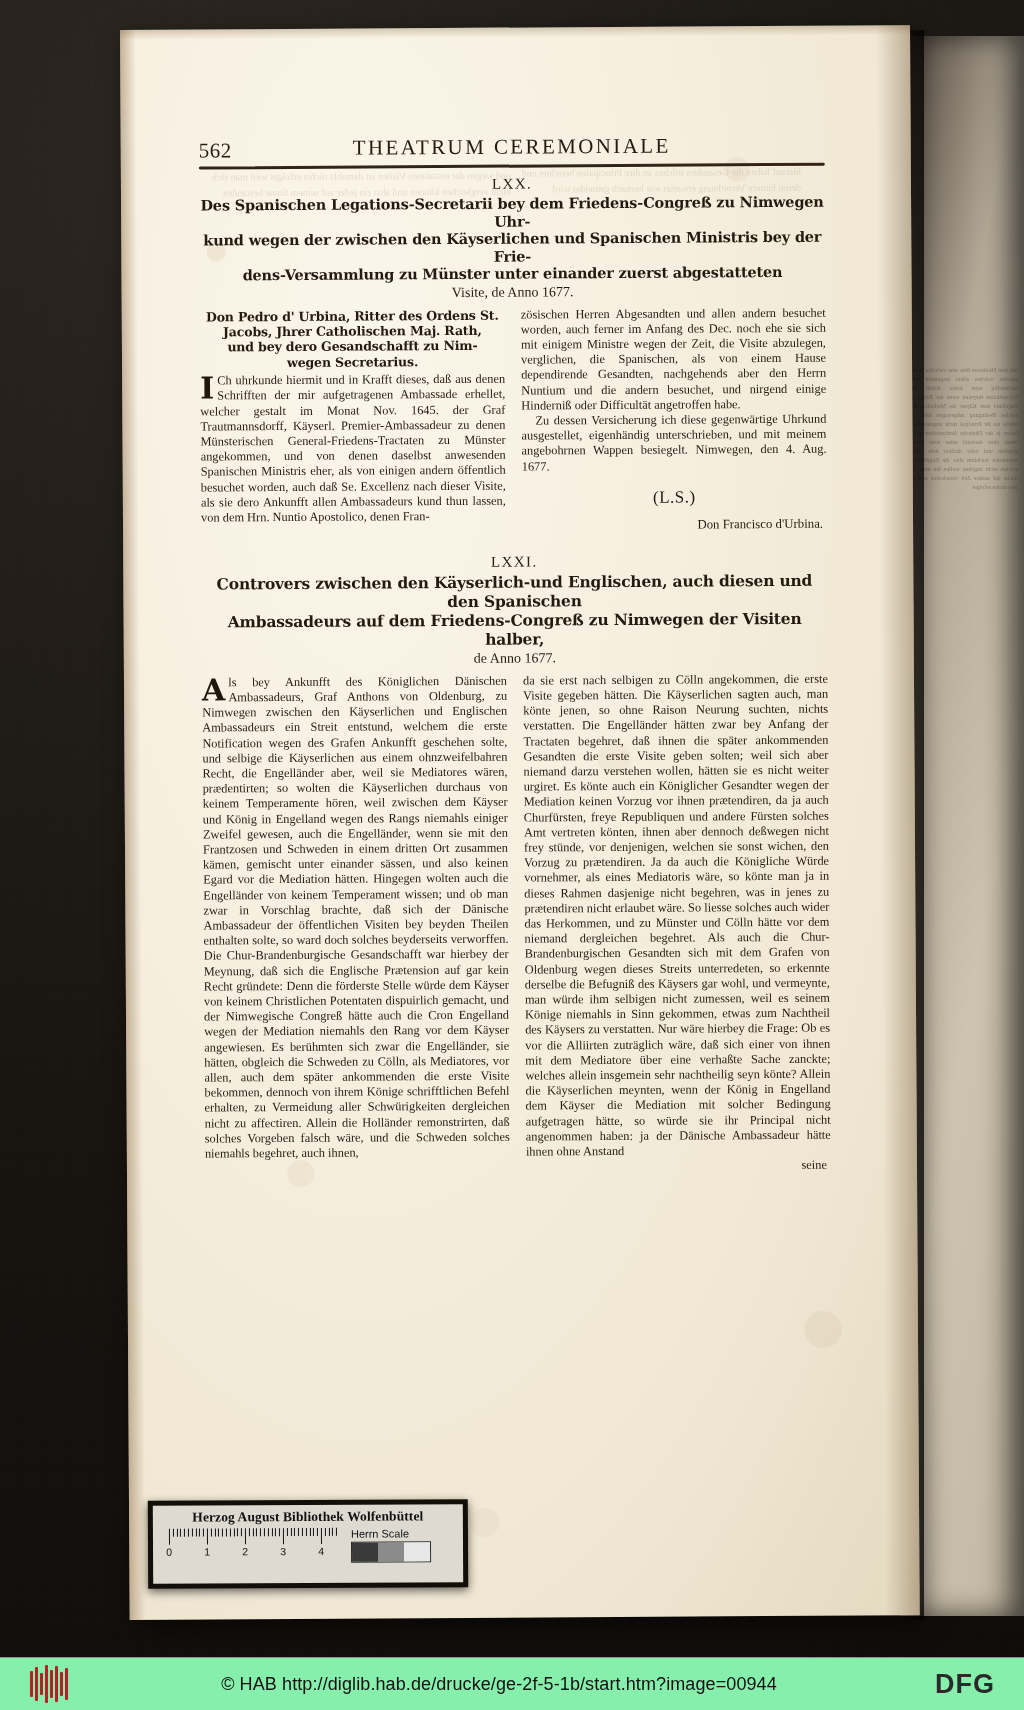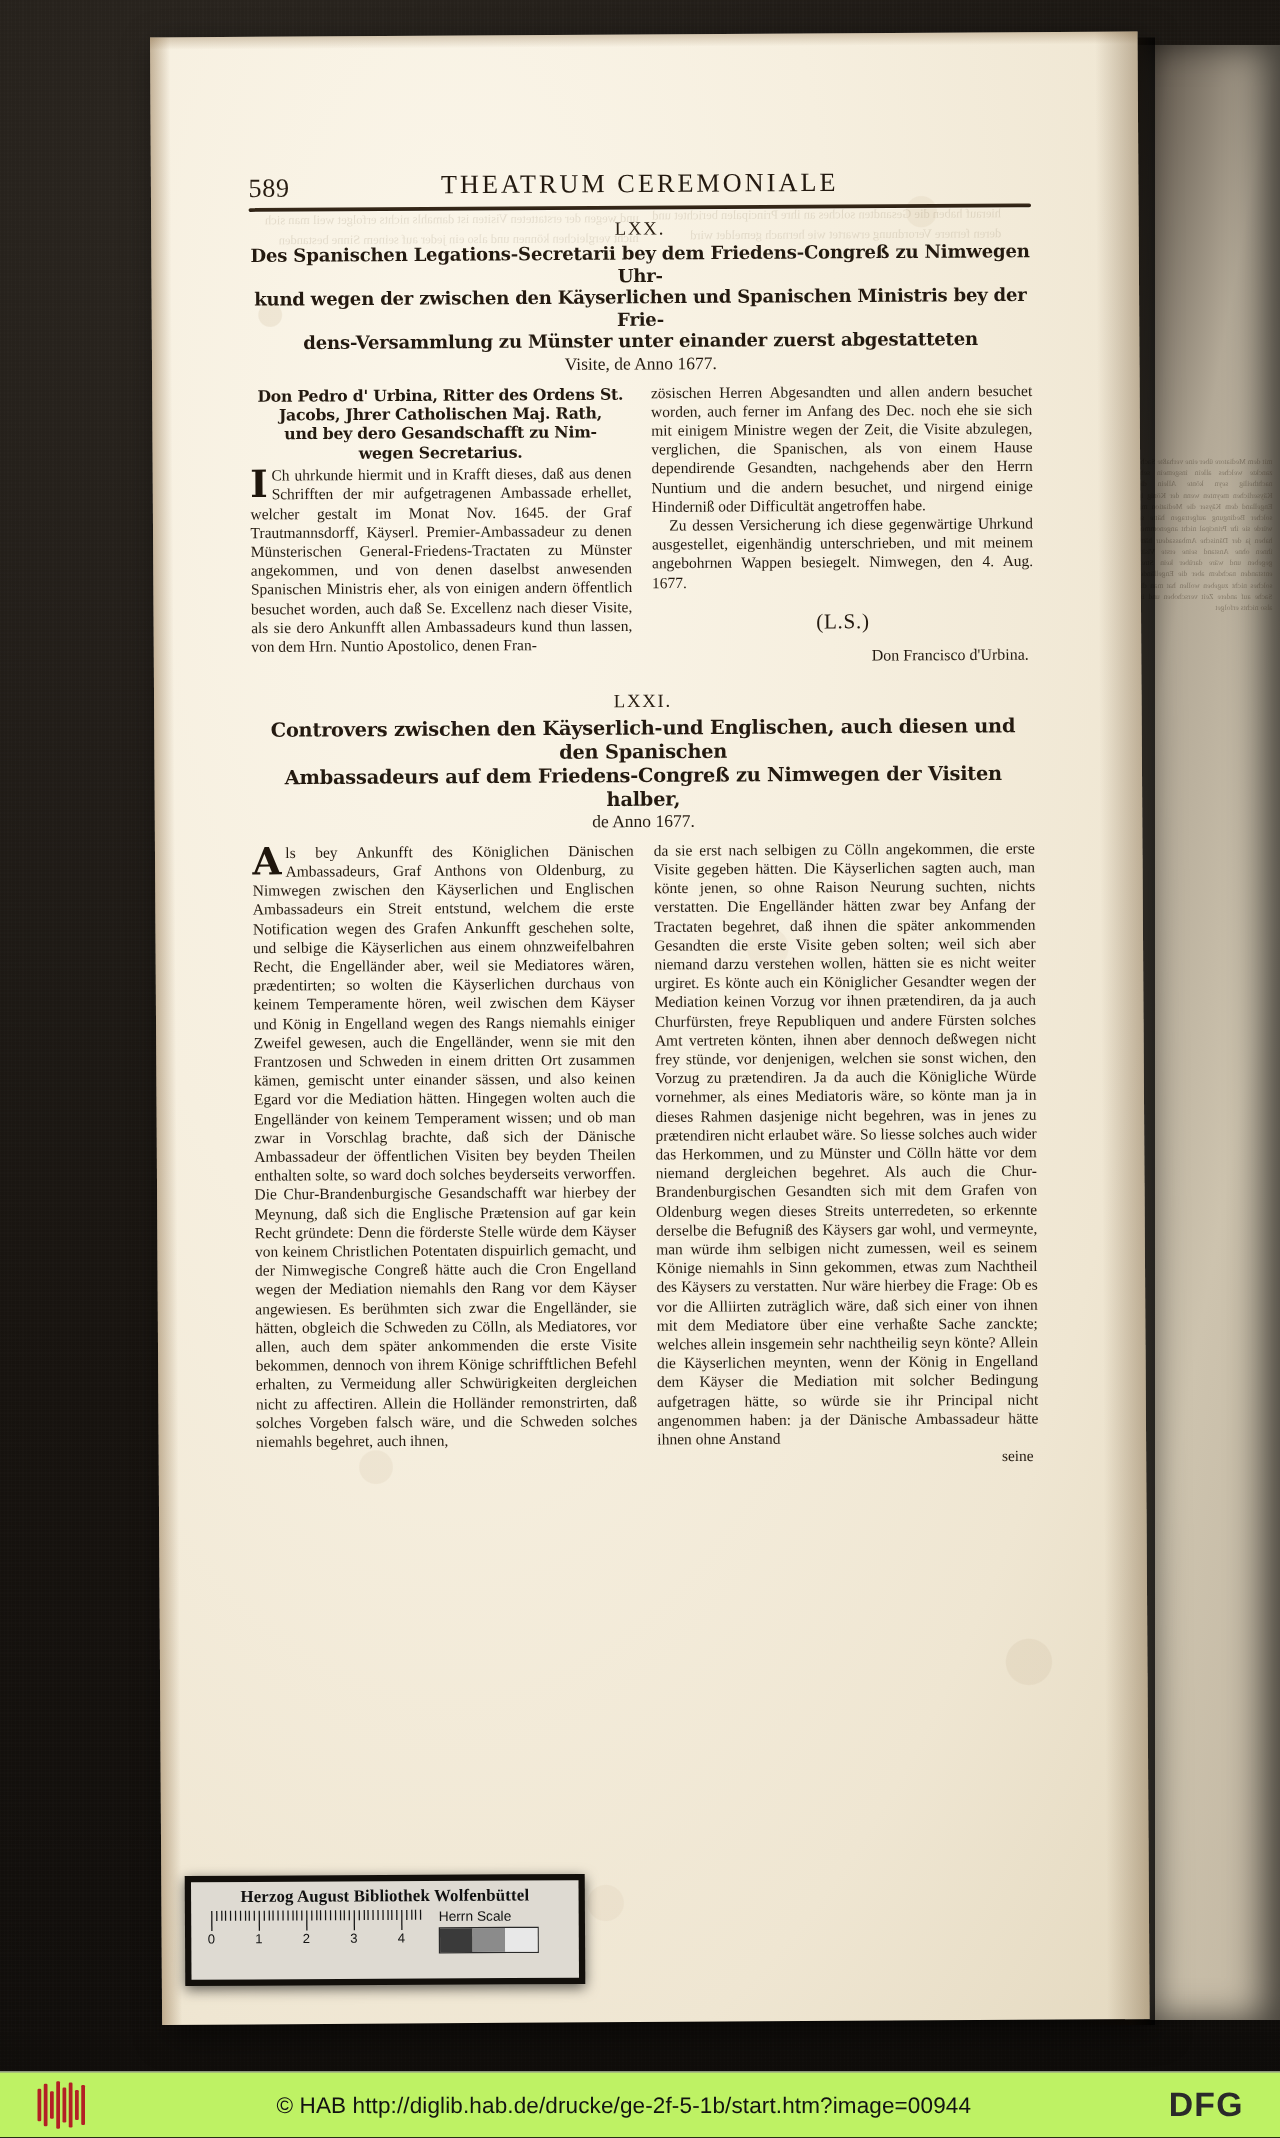--- a/index.html
+++ b/index.html
@@ -187,21 +187,21 @@
   .gs .lbl{
     font-family:"Liberation Sans",sans-serif;font-size:11px;color:#111;
     margin-bottom:2px;white-space:nowrap;
   }
   .gs .chips{display:flex;border:1px solid #2a2a2a;width:78px;height:19px;}
   .gs .chips i{display:block;flex:1;}
 
   
   #footer{
     position:absolute;left:0;bottom:0;width:1024px;height:52px;
-    background:#bef264;display:flex;align-items:center;
+    background:#86efac;display:flex;align-items:center;
     border-top:1px solid #8d8d8d;
   }
   #barcode{width:86px;height:40px;margin-left:6px;display:flex;align-items:center;justify-content:center;gap:2px;}
   #barcode i{display:block;width:3px;background:#b32025;border-radius:1px;}
   #fturl{
     flex:1;text-align:center;font-family:"Liberation Sans",sans-serif;
     font-size:18px;color:#121212;letter-spacing:.1px;white-space:nowrap;
   }
   #dfg{
     width:118px;text-align:center;font-family:"Liberation Sans",sans-serif;
@@ -240,21 +240,21 @@
       nicht vergleichen können und also ein jeder auf seinem Sinne bestanden
     </div>
     <div class="bleed" style="left:380px;top:138px;width:300px;">
       hierauf haben die Gesandten solches an ihre Principalen berichtet und deren
       fernere Verordnung erwartet wie hernach gemeldet wird
     </div>
 
     <div id="typeblock">
 
       <div class="runhead">
-        <span class="folio">589</span>
+        <span class="folio">562</span>
         <span class="runtitle">THEATRUM CEREMONIALE</span>
       </div>
       <div class="rule"></div>
 
       <div class="secnum">LXX.</div>
 
       <div class="sectitle fraktur">
         <span class="l">Des Spanischen Legations-Secretarii bey dem Friedens-Congreß zu Nimwegen Uhr-</span>
         <span class="l">kund wegen der zwischen den Käyserlichen und Spanischen Ministris bey der Frie-</span>
         <span class="l">dens-Versammlung zu Münster unter einander zuerst abgestatteten</span>

